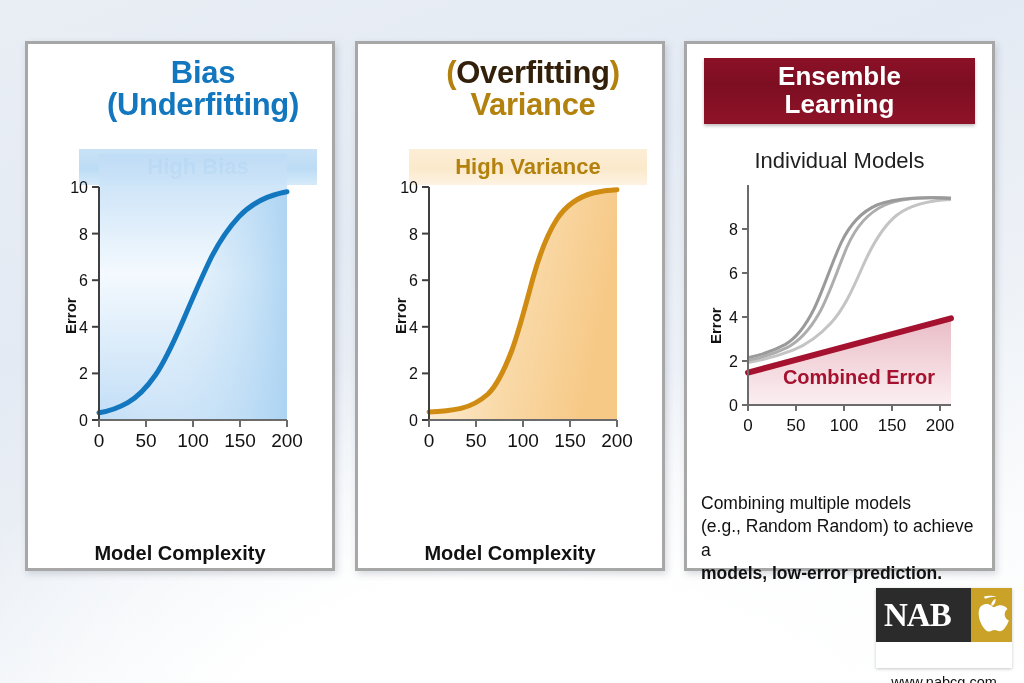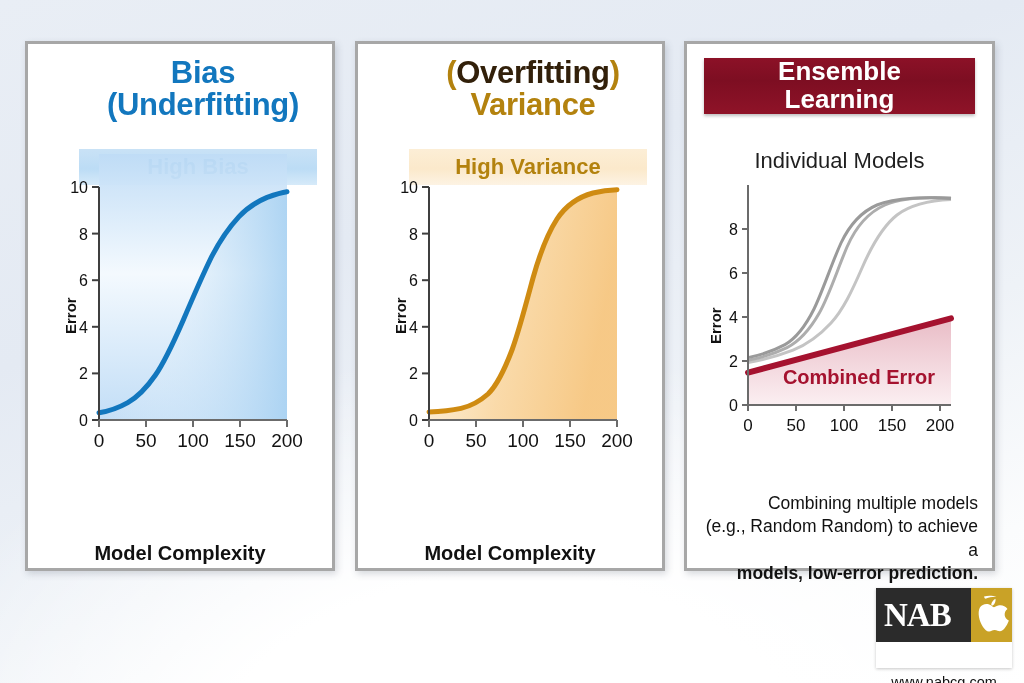--- a/index.html
+++ b/index.html
@@ -30,21 +30,21 @@
     position:absolute;left:0;right:0;text-align:center;
     font-weight:bold;line-height:1.04;letter-spacing:-0.3px;padding-left:46px;
   }
   .title.t1{top:13px;font-size:31px;color:#1277be;}
   .title.t2{top:13px;font-size:31px;}
   .t2 .gold{color:#b3820e;}
   .t2 .dark{color:#32200a;}
   .title-line{display:block;}
 
   .banner{
-    position:absolute;left:17px;right:17px;top:14px;height:56px;
+    position:absolute;left:17px;right:17px;top:14px;height:66px;
     background:linear-gradient(180deg,#8c1127 0%,#7d0e22 40%,#8f1328 100%);
     color:#ffffff;font-weight:bold;font-size:26px;line-height:1.06;
     display:flex;align-items:center;justify-content:center;text-align:center;
     box-shadow:0 2px 3px rgba(0,0,0,.25);
   }
 
   
   .strip{
     position:absolute;left:51px;width:238px;top:105px;height:36px;
     display:flex;align-items:center;justify-content:center;
@@ -71,21 +71,21 @@
   }
   .axis-title-x{
     position:absolute;left:0;right:0;text-align:center;
     font-size:20px;font-weight:bold;color:#111;margin-top:48px;
   }
   .xlabel-p1{top:450px;}
   .xlabel-p2{top:450px;}
 
   .caption{
     position:absolute;left:14px;right:14px;top:448px;
-    text-align:right;font-size:17.5px;color:#111;line-height:1.34;
+    text-align:left;font-size:17.5px;color:#111;line-height:1.34;
   }
   .caption .b{font-weight:bold;}
 
   
   .logo{
     position:absolute;left:876px;top:588px;width:136px;height:80px;
     background:#ffffff;box-shadow:0 1px 3px rgba(0,0,0,.22);
   }
   .logo-top{position:absolute;left:0;top:0;width:136px;height:54px;display:flex;border-radius:13px;}
   .logo-mark{flex:1;background:#2b2b2b;position:relative;}

